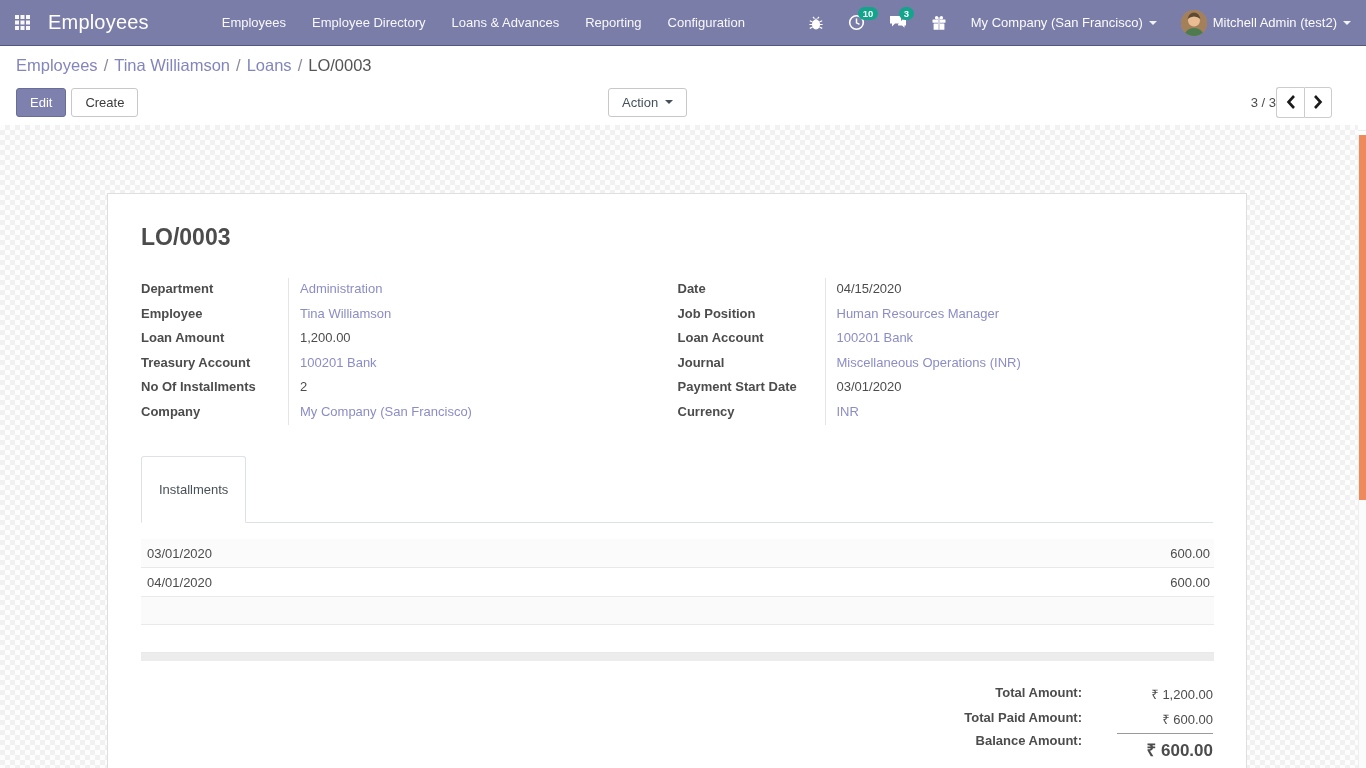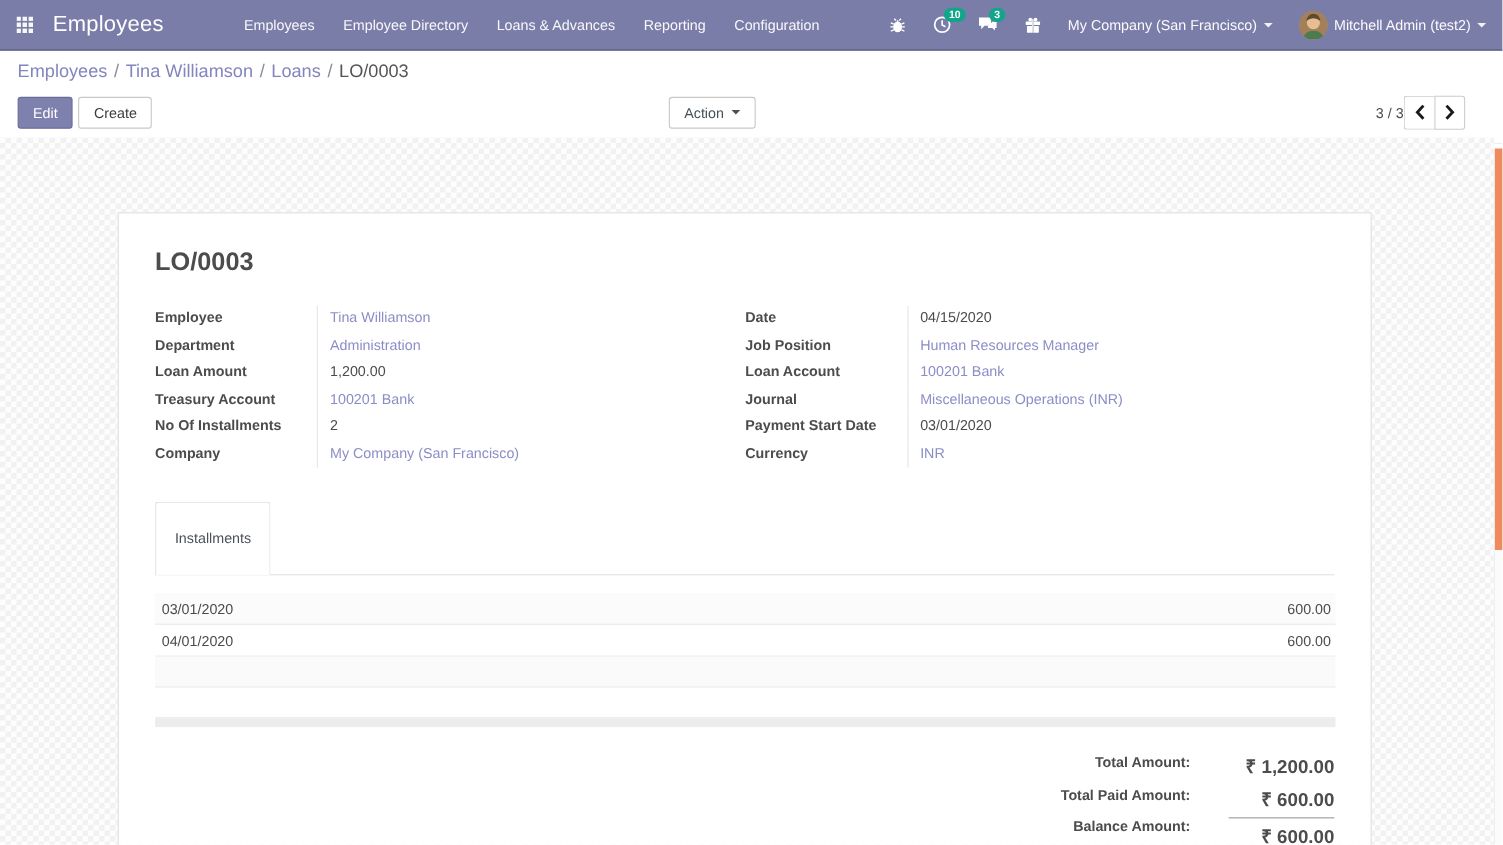--- a/index.html
+++ b/index.html
@@ -92,21 +92,21 @@
   .lr-date { width:581px; padding-left:6px; }
   .lr-amount { flex:1; text-align:right; padding-right:4px; }
   .lrow.empty { height:28px; }
   .lrow.empty.odd { background:#fafafa; }
   .list-footband { height:8px; background:#ececec; margin-top:0px; }
 
   
   .totals { margin-top:24px; display:flex; flex-direction:column; align-items:flex-end; }
   .trow { display:flex; align-items:flex-start; margin-bottom:7px;gap:35px; }
   .tlabel { font-size:13px; font-weight:bold; color:#4c4c4c; text-align:right; }
-  .tvalue { width:96px; text-align:right; font-size:17px; color:#4c4c4c;font-weight:bold; }
+  .tvalue { width:96px; text-align:right; font-size:13px; color:#4c4c4c; }
   .trow.balance .tvalue { font-size:17px; font-weight:bold; border-top:1px solid #9a9a9a; padding-top:4px; }
   .trow.balance { margin-top:-2px; }
 
   
   .scrollbar { position:absolute; top:135px; right:0; width:8px; bottom:0; background:#fbfbfb;
                border-left:1px solid #efefef; z-index:6; }
   .scroll-thumb { position:absolute; top:0; left:0; width:7px; height:365px; background:#ef8a5c; }
 </style>
 </head>
 <body>
@@ -232,26 +232,26 @@
   <div class="step active">Approved</div>
 </div>
 
 <div class="main">
   <div class="sheet">
     <div class="sheet-title">LO/0003</div>
 
     <div class="field-cols">
       <div class="field-col">
         <div class="frow">
+            <div class="flabel">Department</div>
+            <div class="fvalue link">Administration</div>
+          </div>
+        <div class="frow">
             <div class="flabel">Employee</div>
             <div class="fvalue link">Tina Williamson</div>
-          </div>
-        <div class="frow">
-            <div class="flabel">Department</div>
-            <div class="fvalue link">Administration</div>
           </div>
         <div class="frow">
             <div class="flabel">Loan Amount</div>
             <div class="fvalue">1,200.00</div>
           </div>
         <div class="frow">
             <div class="flabel">Treasury Account</div>
             <div class="fvalue link">100201 Bank</div>
           </div>
         <div class="frow">

